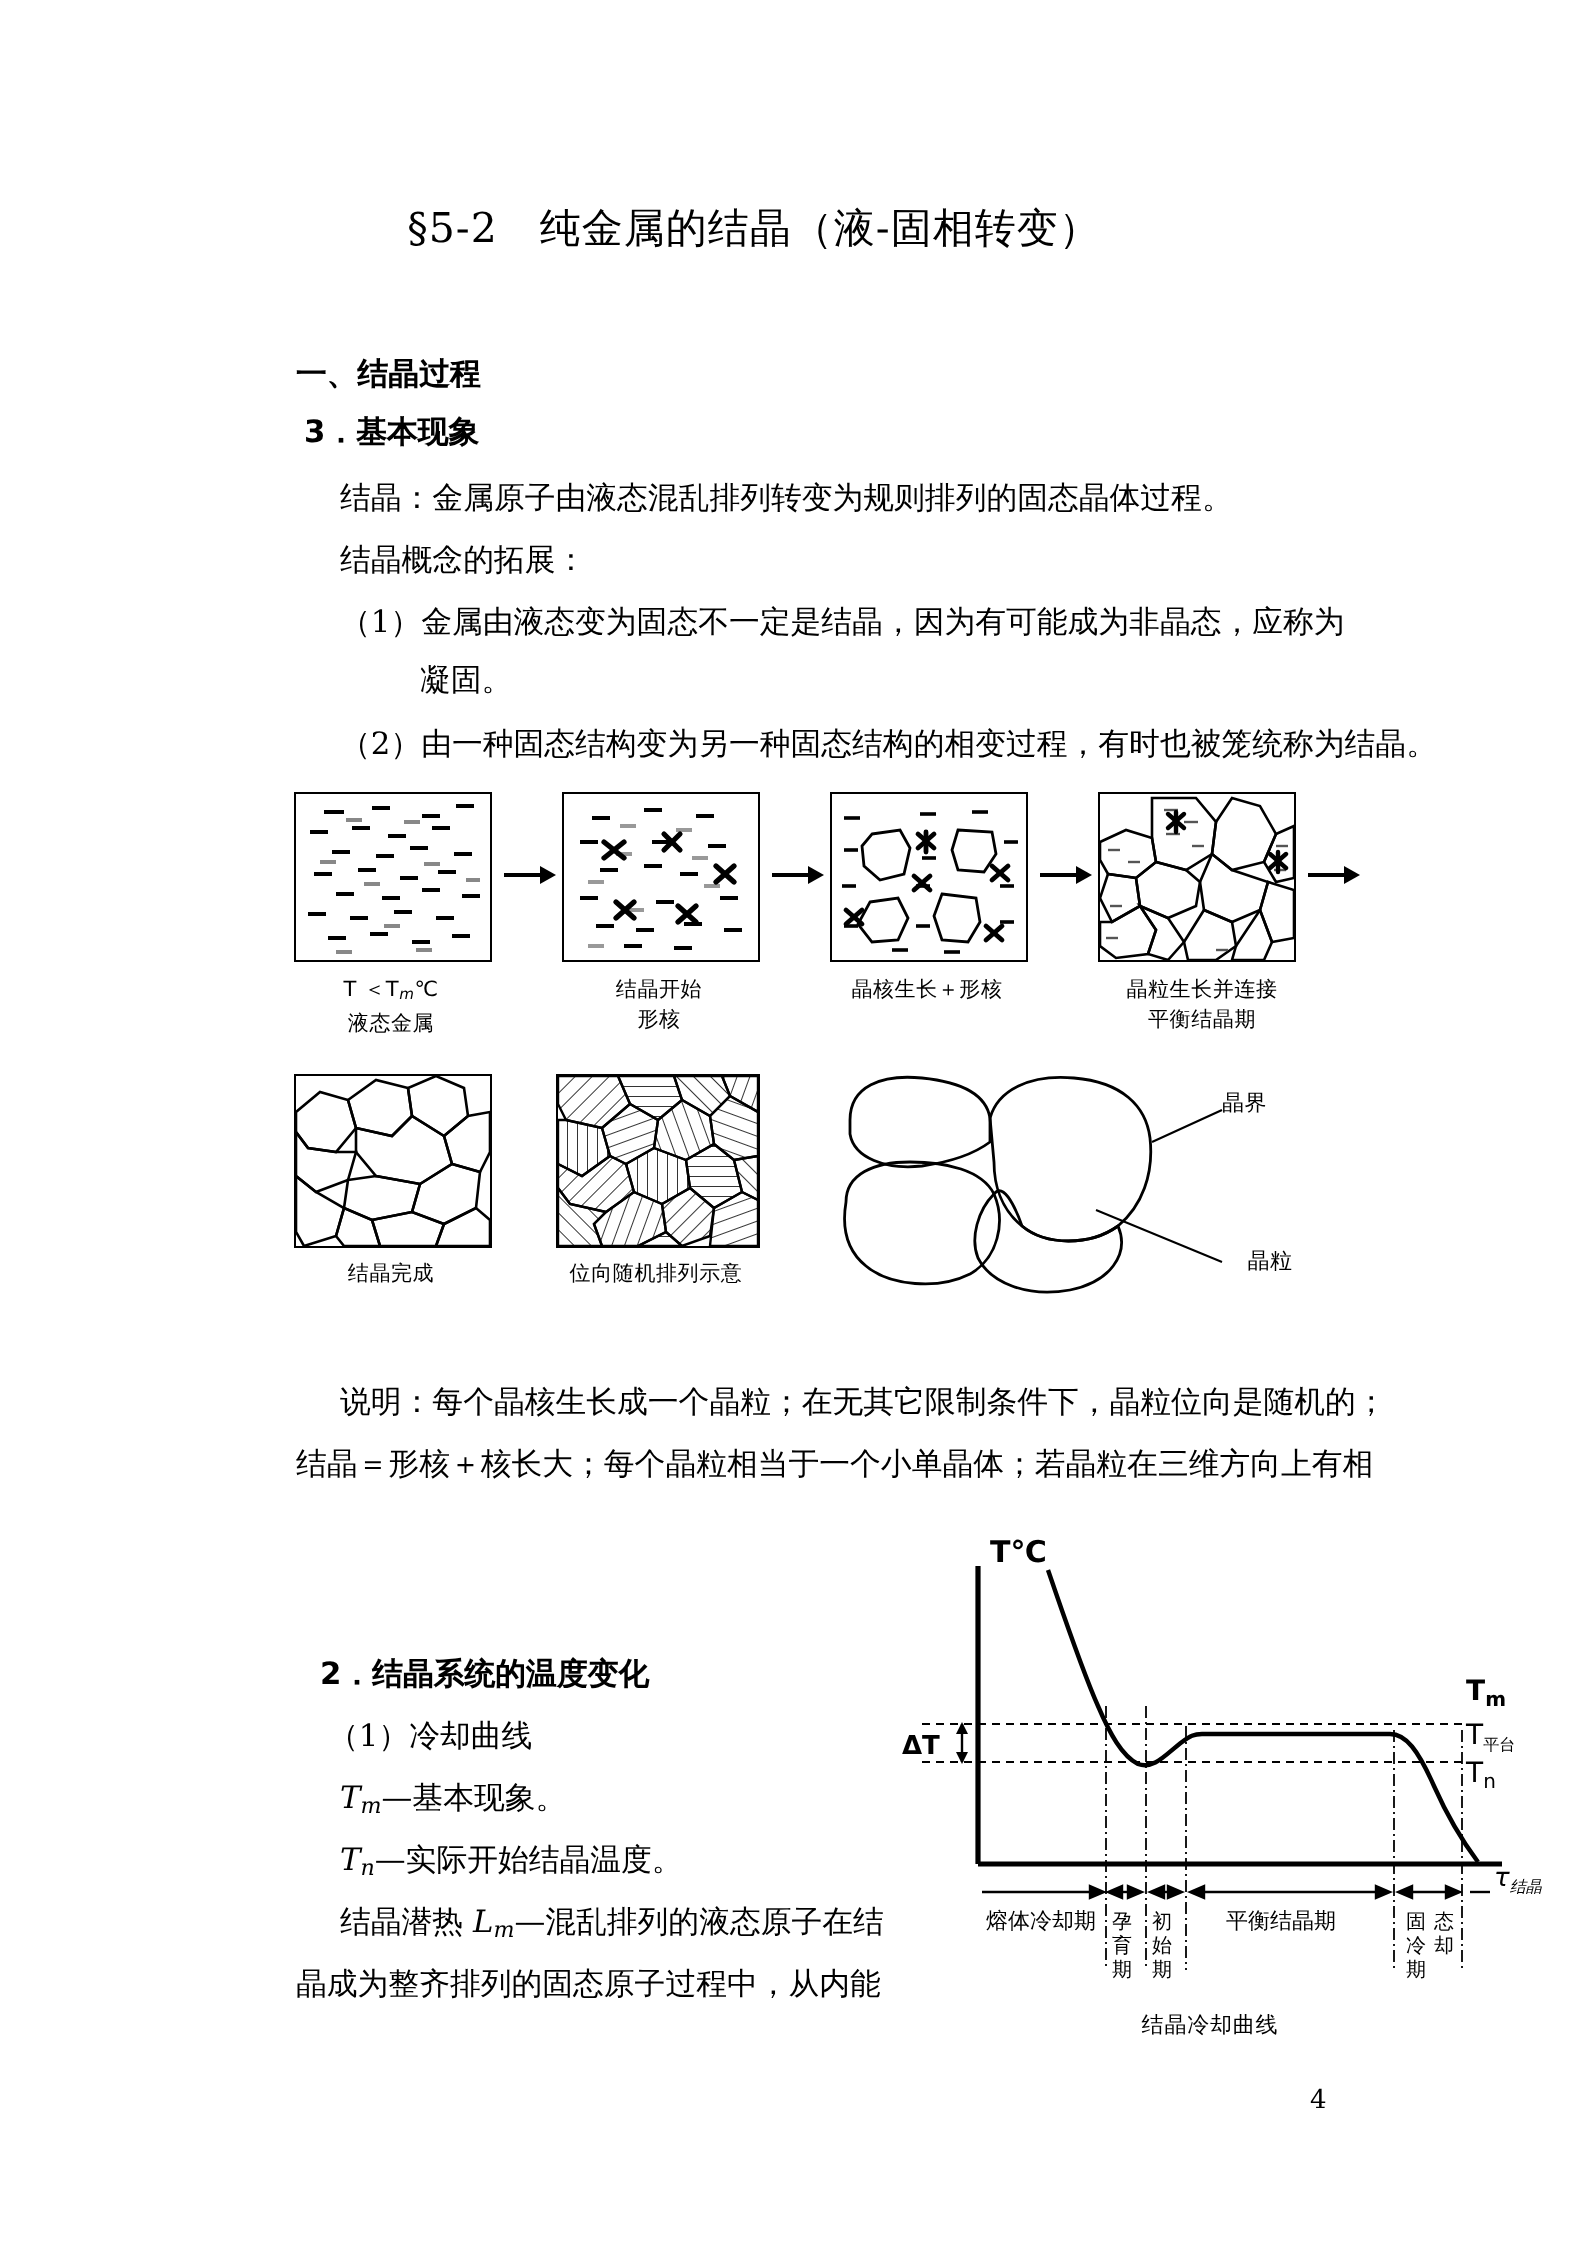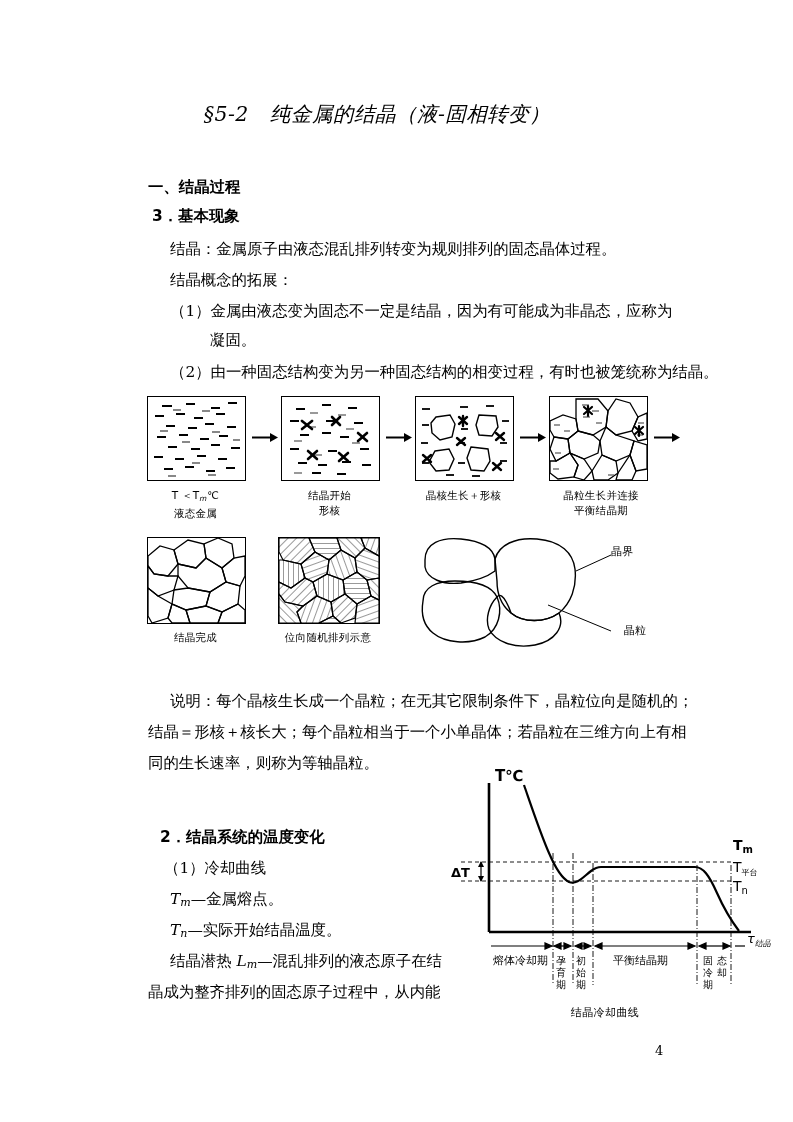--- a/index.html
+++ b/index.html
@@ -24,21 +24,20 @@
 
   
   .doc-title {
     position: absolute;
     left: 0; top: 100px;
     width: 754px;
     text-align: center;
     font-size: 20.5px;
     letter-spacing: 0.5px;
     font-family: "DejaVu Serif", "Liberation Serif", serif;
-    font-style: italic;
   }
   .heading-1 {
     position: absolute;
     left: 148px;
     font-size: 15.4px;
     font-weight: bold;
     line-height: 26px;
     font-family: "DejaVu Sans", "Liberation Sans", sans-serif;
   }
   .heading-2 {
@@ -461,27 +460,26 @@
         <span>晶界</span>
       </div>
       <div class="fig-caption" style="left:196px; top:88px; width:48px; text-align:center; font-size:11px;">
         <span>晶粒</span>
       </div>
     </div>
   </div>
 
   <div class="para" style="left:170px; top:686px;">说明：每个晶核生长成一个晶粒；在无其它限制条件下，晶粒位向是随机的；</div>
   <div class="para" style="left:148px; top:717px;">结晶＝形核＋核长大；每个晶粒相当于一个小单晶体；若晶粒在三维方向上有相</div>
-  <div class="para" style="left:148px; top:748px;">同的生长速率，则称为等轴晶粒。</div>
 
   <div class="heading-2" style="top:824px; left:160px;">2．结晶系统的温度变化</div>
   <div class="para" style="left:164px; top:853px;">（1）冷却曲线</div>
 
   <div class="para" style="left:170px; top:884px;">
-    <span class="it">T</span><span class="sub">m</span><span>—金属熔点。</span>
+    <span class="it">T</span><span class="sub">m</span><span>—基本现象。</span>
   </div>
   <div class="para" style="left:170px; top:915px;">
     <span class="it">T</span><span class="sub">n</span><span>—实际开始结晶温度。</span>
   </div>
   <div class="para" style="left:170px; top:946px;">
     <span>结晶潜热 </span><span class="it">L</span><span class="sub">m</span><span>—混乱排列的液态原子在结</span>
   </div>
   <div class="para" style="left:148px; top:977px;">晶成为整齐排列的固态原子过程中，从内能</div>
 
   <div class="chart-wrap">

